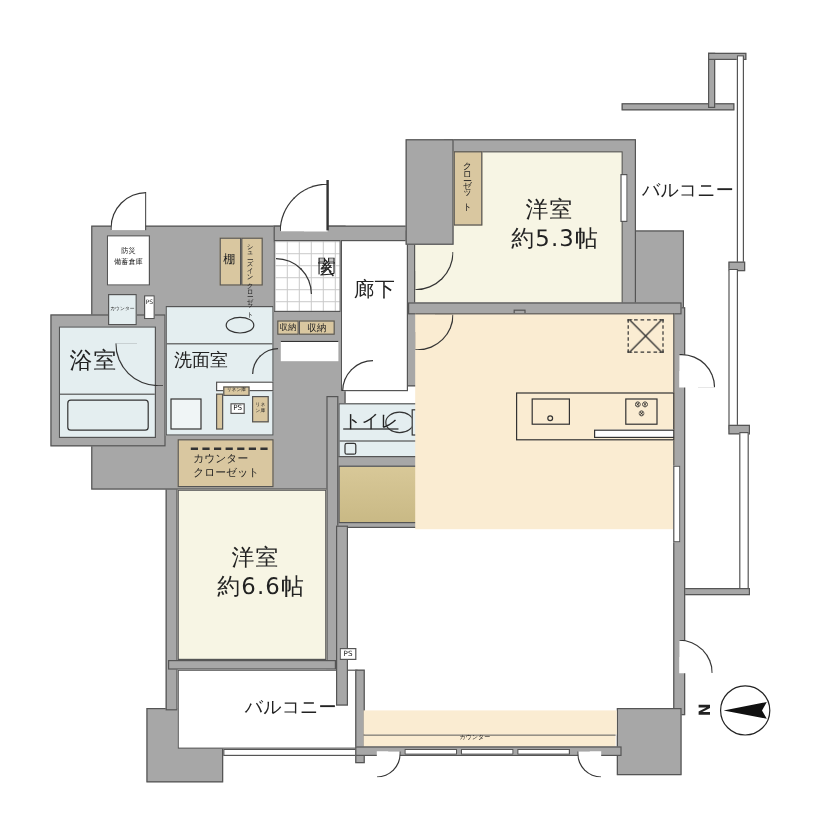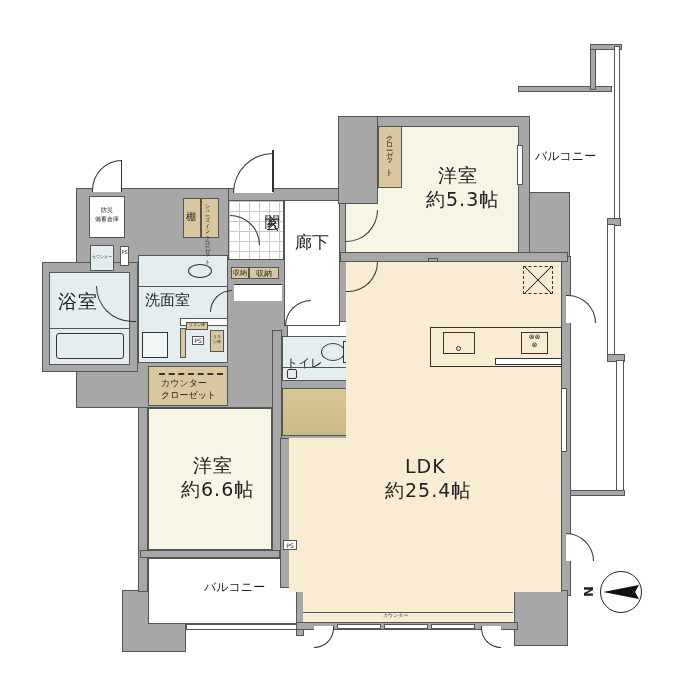--- a/index.html
+++ b/index.html
@@ -3,21 +3,21 @@
 <meta charset="utf-8">
 <style>
   html,body{margin:0;padding:0;background:#ffffff;}
   body{width:700px;height:700px;position:relative;overflow:hidden;font-family:"DejaVu Sans","Liberation Sans",sans-serif;color:#222;}
   #plan{position:absolute;left:0;top:0;width:700px;height:700px;}
   .abs{position:absolute;}
   .wall{position:absolute;background:#a7a7a7;border:1px solid #555;box-sizing:border-box;}
   .room{position:absolute;box-sizing:border-box;}
   .lbl{position:absolute;text-align:center;white-space:nowrap;line-height:1.15;}
   .big{font-size:19px;letter-spacing:1px;}
-  .med{font-size:12px;}
+  .med{font-size:15px;}
   .small{font-size:9px;}
   .tiny{font-size:6px;}
   .vert{writing-mode:vertical-rl;text-orientation:upright;}
   .storage{background:#d9c7a0;border:1px solid #555;box-sizing:border-box;}
   .wash{background:#e4eef0;}
   .western{background:#f7f5e4;}
   .ldk{background:#faecd2;}
   .ps{position:absolute;background:#fff;border:1px solid #555;font-size:7px;text-align:center;line-height:9px;box-sizing:border-box;}
 </style>
 </head>
@@ -127,21 +127,21 @@
     <div class="lbl big" style="left:80px;top:62px;">約5.3帖</div>
   </div>
   <div class="wall" style="left:338px;top:116px;width:40px;height:88px;"></div>
   <div class="room storage" style="left:378px;top:126px;width:24px;height:62px;">
     <div class="lbl vert" style="left:6px;top:2px;font-size:7.5px;line-height:8px;">クローゼット</div>
   </div>
   <div class="abs" style="left:346px;top:210px;width:32px;height:32px;border:1px solid #333;border-left:none;border-top:none;border-radius:0 0 32px 0;box-sizing:border-box;"></div>
   <div class="abs" style="left:517px;top:145px;width:6px;height:40px;background:#fff;border:1px solid #555;box-sizing:border-box;"></div>
 
   <div class="room wash" style="left:282px;top:336px;width:72px;height:46px;border:1px solid #555;">
-    <div class="lbl med" style="left:3px;top:20px;">トイレ</div>
+    <div class="lbl med" style="left:3px;top:6px;text-decoration:underline;">トイレ</div>
     <div class="abs" style="left:38px;top:6px;width:24px;height:18px;border:1.5px solid #333;border-radius:50%;box-sizing:border-box;"></div>
     <div class="abs" style="left:60px;top:4px;width:10px;height:22px;border:1.5px solid #333;box-sizing:border-box;background:#e4eef0;"></div>
     <div class="abs" style="left:4px;top:32px;width:10px;height:10px;border:1.5px solid #333;box-sizing:border-box;border-radius:2px;"></div>
     <div class="abs" style="left:0;top:30px;width:70px;height:1px;background:#555;"></div>
   </div>
   <div class="ps" style="left:360px;top:336px;width:16px;height:8px;line-height:7px;font-size:6px;">PS</div>
   <div class="room storage" style="left:360px;top:350px;width:14px;height:30px;">
     <div class="lbl vert" style="left:2px;top:3px;font-size:9px;">収納</div>
   </div>
   <div class="abs" style="left:376px;top:352px;width:14px;height:26px;border:1px solid #333;border-left:none;border-radius:0 14px 14px 0;box-sizing:border-box;background:#fff;"></div>
@@ -160,24 +160,20 @@
   <div class="room" style="left:148px;top:558px;width:150px;height:66px;background:#fff;border:1px solid #555;">
     <div class="lbl med" style="left:55px;top:22px;">バルコニー</div>
   </div>
   <div class="wall" style="left:296px;top:558px;width:8px;height:78px;"></div>
   <div class="abs" style="left:186px;top:624px;width:112px;height:6px;border:1px solid #555;box-sizing:border-box;background:#fff;"></div>
 
   <div class="wall" style="left:340px;top:252px;width:228px;height:10px;"></div>
   <div class="wall" style="left:280px;top:438px;width:10px;height:150px;"></div>
   <div class="wall" style="left:428px;top:258px;width:10px;height:32px;"></div>
   <div class="room ldk" style="left:346px;top:261px;width:216px;height:180px;border-top:1px solid #555;border-right:1px solid #555;"></div>
-  <div class="room ldk" style="left:289px;top:438px;width:273px;height:154px;border-right:1px solid #555;">
-    <div class="lbl big" style="left:116px;top:18px;">LDK</div>
-    <div class="lbl big" style="left:96px;top:42px;">約25.4帖</div>
-  </div>
   <div class="abs" style="left:346px;top:262px;width:32px;height:30px;border:1px solid #333;border-left:none;border-top:none;border-radius:0 0 32px 0;box-sizing:border-box;"></div>
   <div class="ps" style="left:283px;top:540px;width:14px;height:10px;line-height:9px;font-size:6px;">PS</div>
 
   <div class="abs" style="left:430px;top:327px;width:132px;height:40px;border:1px solid #333;box-sizing:border-box;background:#faecd2;">
     <div class="abs" style="left:12px;top:4px;width:32px;height:22px;border:1px solid #333;box-sizing:border-box;"></div>
     <div class="abs" style="left:25px;top:18px;width:5px;height:5px;border:1px solid #333;border-radius:50%;box-sizing:border-box;"></div>
     <div class="abs" style="left:90px;top:4px;width:27px;height:22px;border:1px solid #333;box-sizing:border-box;font-size:7px;line-height:8px;text-align:center;">⊗⊗<br>⊗</div>
   </div>
   <div class="abs" style="left:495px;top:358px;width:67px;height:7px;background:#fff;border:1px solid #333;box-sizing:border-box;"></div>
 

